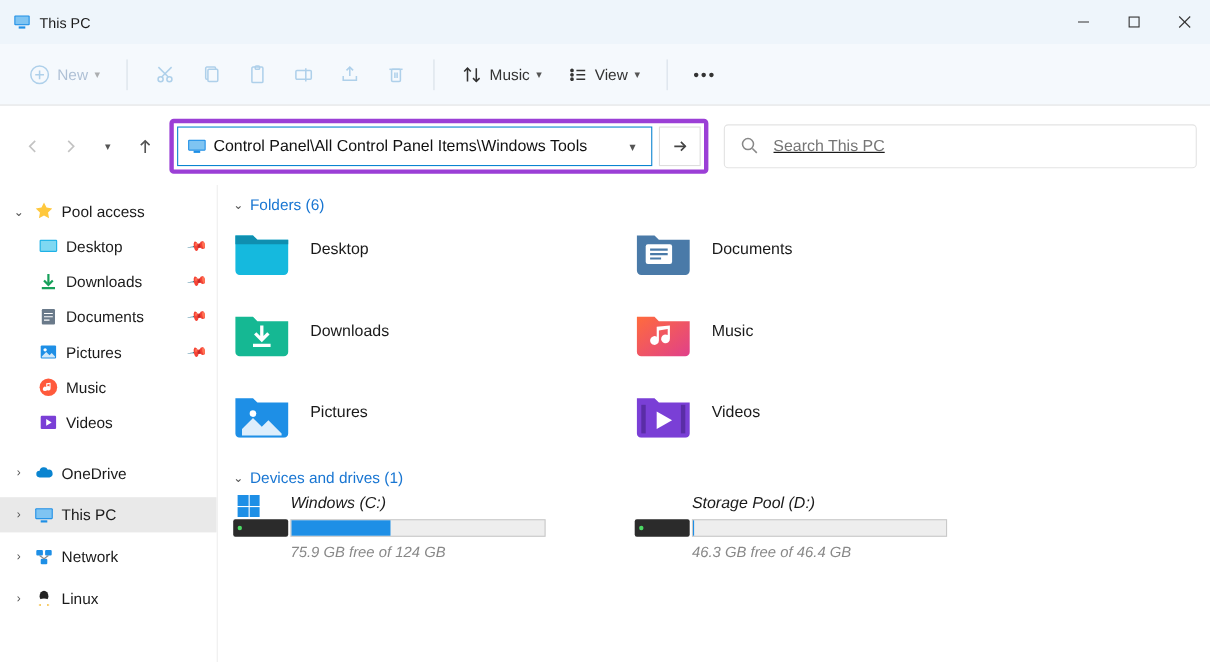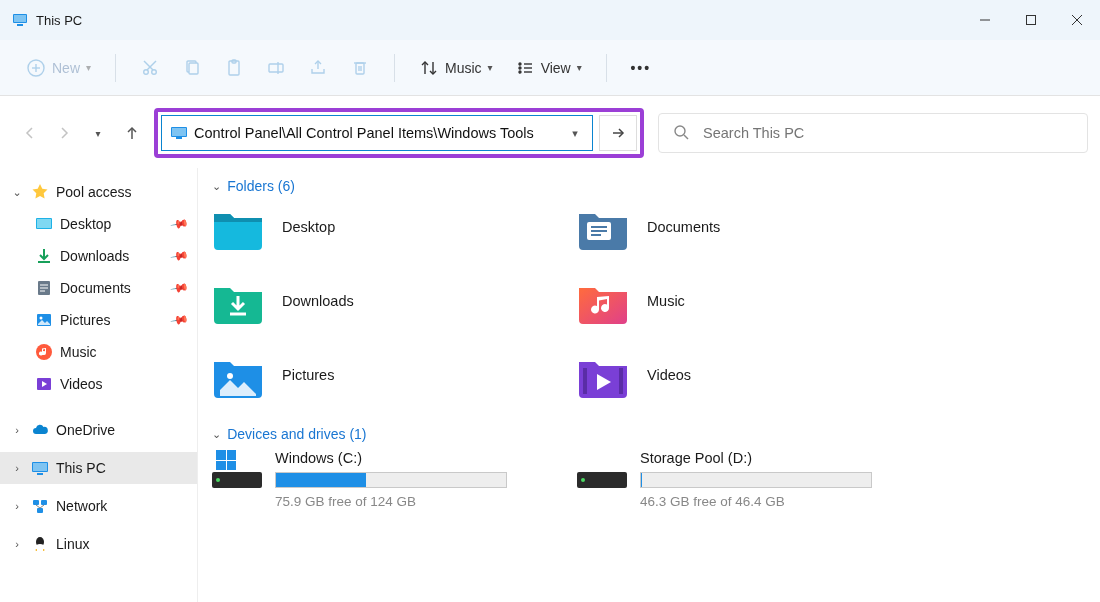--- a/index.html
+++ b/index.html
@@ -113,22 +113,23 @@
     border-radius: 4px;
     display: flex;
     align-items: center;
     padding: 0 14px;
     color: #888;
     gap: 14px;
     margin-left: 6px;
   }
   .search-box input {
     border: none; outline: none; flex:1;
-    font-family: inherit; font-size: 14.5px; color:#6d28d9;
+    font-family: inherit; font-size: 14.5px; color:#000000;
     background: transparent;
+    text-decoration: underline;
   }
 
   
   .body {
     flex: 1;
     display: flex;
     overflow: hidden;
   }
 
   
@@ -188,21 +189,21 @@
   }
   .folder-item .lbl { font-size: 14.5px; }
 
   .drives-grid {
     display: grid;
     grid-template-columns: 1fr 1fr;
     column-gap: 30px;
     row-gap: 24px;
     width: 700px;
   }
-  .drive-item { display: flex; gap: 11px; }
+  .drive-item { display: flex; gap: 0; font-style: italic; }
   .drive-item .drive-ic { width: 52px; }
   .drive-info { flex: 1; }
   .drive-name { font-size: 14.5px; margin-bottom: 6px; }
   .drive-bar {
     height: 16px; width: 232px;
     border: 1px solid #c9c9c9;
     background: #eee;
     position: relative;
     margin-bottom: 6px;
   }

